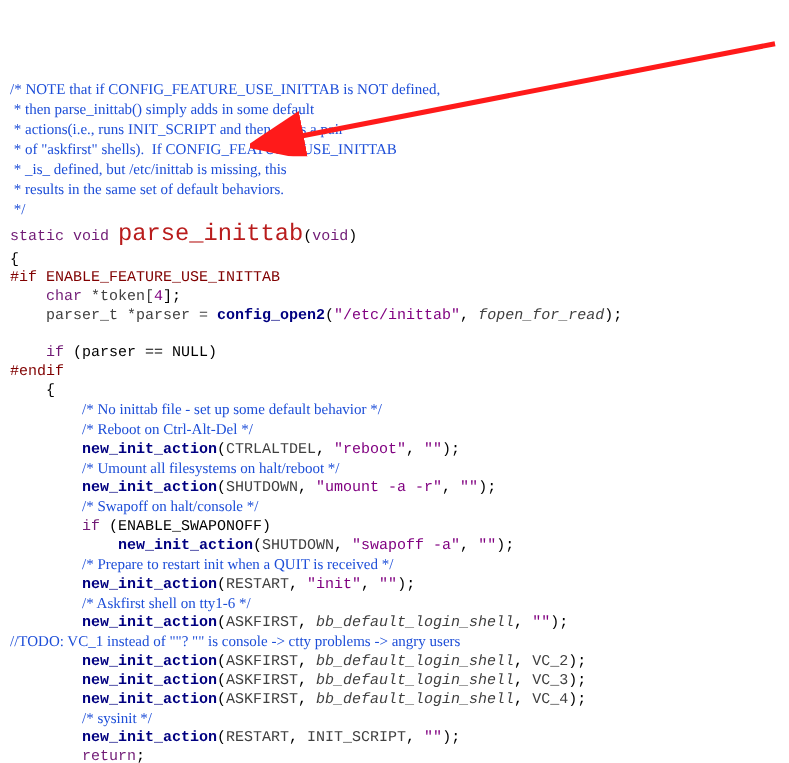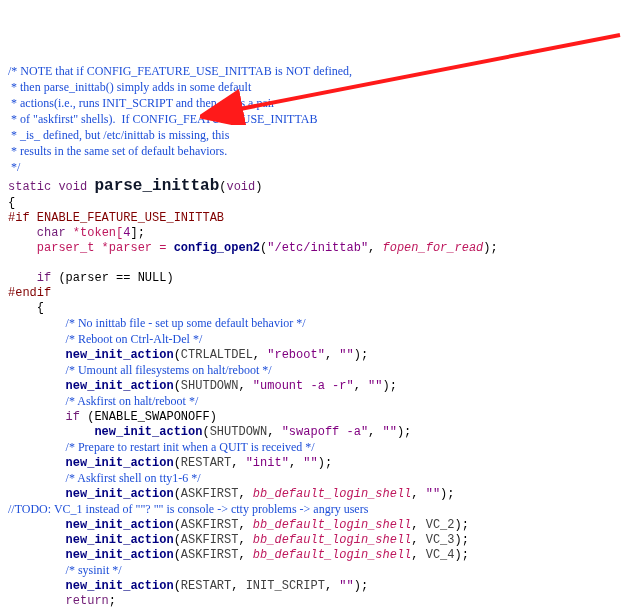--- a/index.html
+++ b/index.html
@@ -12,26 +12,26 @@
     white-space: pre;
     position: relative;
   }
   .comment { color: #1d4ed8; font-family: Liberation Serif, serif; }
   .keyword { color: #701a75; }
   .preproc { color: #800000; }
   .string { color: #800080; }
   .number { color: #800080; }
   .func { color: #000080; font-weight: bold; }
   .macro { color: #404040; }
-  .ident { color: #be185d; }
+  .ident { color: #404040; }
   .punct { color: #000; }
   .bigfunc {
-    font-weight: bold;
-    font-size: 16px;
-    color: #0f172a;
+    font-weight: normal;
+    font-size: 19px;
+    color: #b91c1c;
   }
   .arrow {
     position: absolute;
     top: 5px;
     left: 200px;
     pointer-events: none;
   }
 </style>
 </head>
 <body>
@@ -52,21 +52,21 @@
     <span class="ident">parser_t</span><span class="ident"> *parser = </span><span class="func">config_open2</span><span class="punct">(</span><span class="string">"/etc/inittab"</span><span class="punct">, </span><span class="ident" style="font-style:italic">fopen_for_read</span><span class="punct">);</span>
 
     <span class="keyword">if</span><span class="punct"> (parser == NULL)</span>
 <span class="preproc">#endif</span>
     <span class="punct">{</span>
         <span class="comment">/* No inittab file - set up some default behavior */</span>
         <span class="comment">/* Reboot on Ctrl-Alt-Del */</span>
         <span class="func">new_init_action</span><span class="punct">(</span><span class="macro">CTRLALTDEL</span><span class="punct">, </span><span class="string">"reboot"</span><span class="punct">, </span><span class="string">""</span><span class="punct">);</span>
         <span class="comment">/* Umount all filesystems on halt/reboot */</span>
         <span class="func">new_init_action</span><span class="punct">(</span><span class="macro">SHUTDOWN</span><span class="punct">, </span><span class="string">"umount -a -r"</span><span class="punct">, </span><span class="string">""</span><span class="punct">);</span>
-        <span class="comment">/* Askfirst on halt/reboot */</span>
+        <span class="comment">/* Swapoff on halt/console */</span>
         <span class="keyword">if</span><span class="punct"> (ENABLE_SWAPONOFF)</span>
             <span class="func">new_init_action</span><span class="punct">(</span><span class="macro">SHUTDOWN</span><span class="punct">, </span><span class="string">"swapoff -a"</span><span class="punct">, </span><span class="string">""</span><span class="punct">);</span>
         <span class="comment">/* Prepare to restart init when a QUIT is received */</span>
         <span class="func">new_init_action</span><span class="punct">(</span><span class="macro">RESTART</span><span class="punct">, </span><span class="string">"init"</span><span class="punct">, </span><span class="string">""</span><span class="punct">);</span>
         <span class="comment">/* Askfirst shell on tty1-6 */</span>
         <span class="func">new_init_action</span><span class="punct">(</span><span class="macro">ASKFIRST</span><span class="punct">, </span><span class="ident" style="font-style:italic">bb_default_login_shell</span><span class="punct">, </span><span class="string">""</span><span class="punct">);</span>
 <span class="comment">//TODO: VC_1 instead of ""? "" is console -&gt; ctty problems -&gt; angry users</span>
         <span class="func">new_init_action</span><span class="punct">(</span><span class="macro">ASKFIRST</span><span class="punct">, </span><span class="ident" style="font-style:italic">bb_default_login_shell</span><span class="punct">, </span><span class="macro">VC_2</span><span class="punct">);</span>
         <span class="func">new_init_action</span><span class="punct">(</span><span class="macro">ASKFIRST</span><span class="punct">, </span><span class="ident" style="font-style:italic">bb_default_login_shell</span><span class="punct">, </span><span class="macro">VC_3</span><span class="punct">);</span>
         <span class="func">new_init_action</span><span class="punct">(</span><span class="macro">ASKFIRST</span><span class="punct">, </span><span class="ident" style="font-style:italic">bb_default_login_shell</span><span class="punct">, </span><span class="macro">VC_4</span><span class="punct">);</span>

